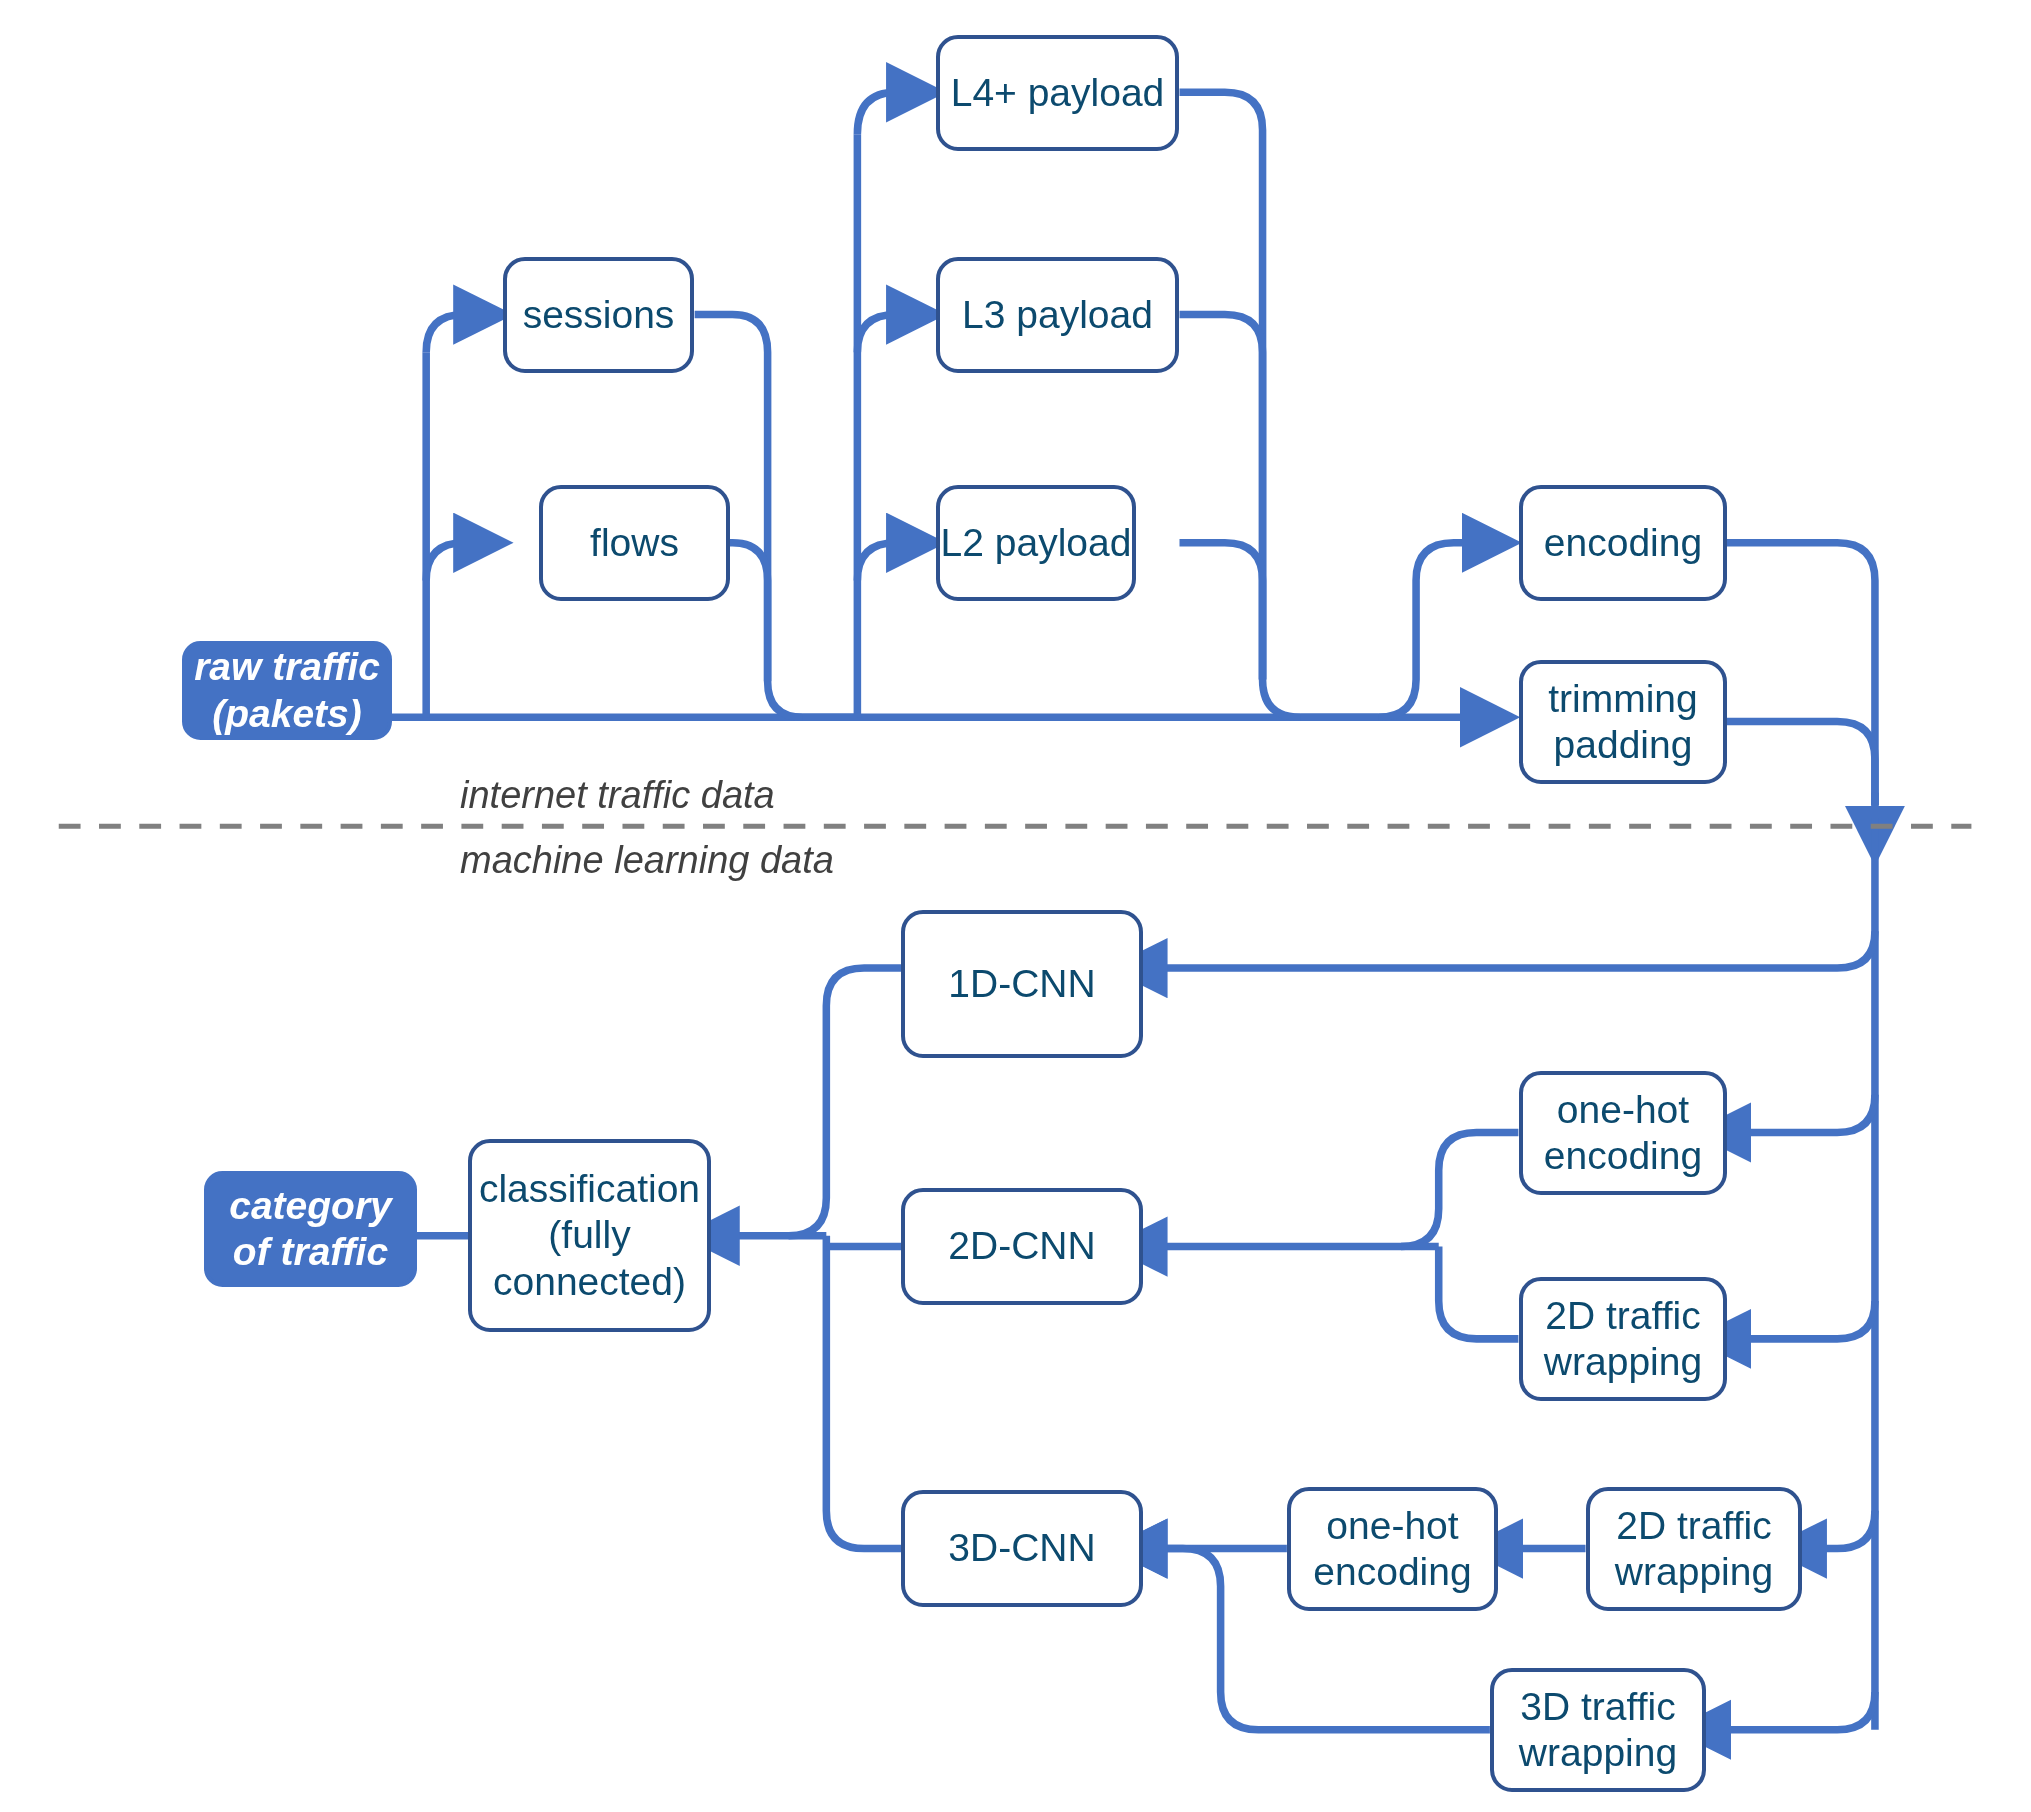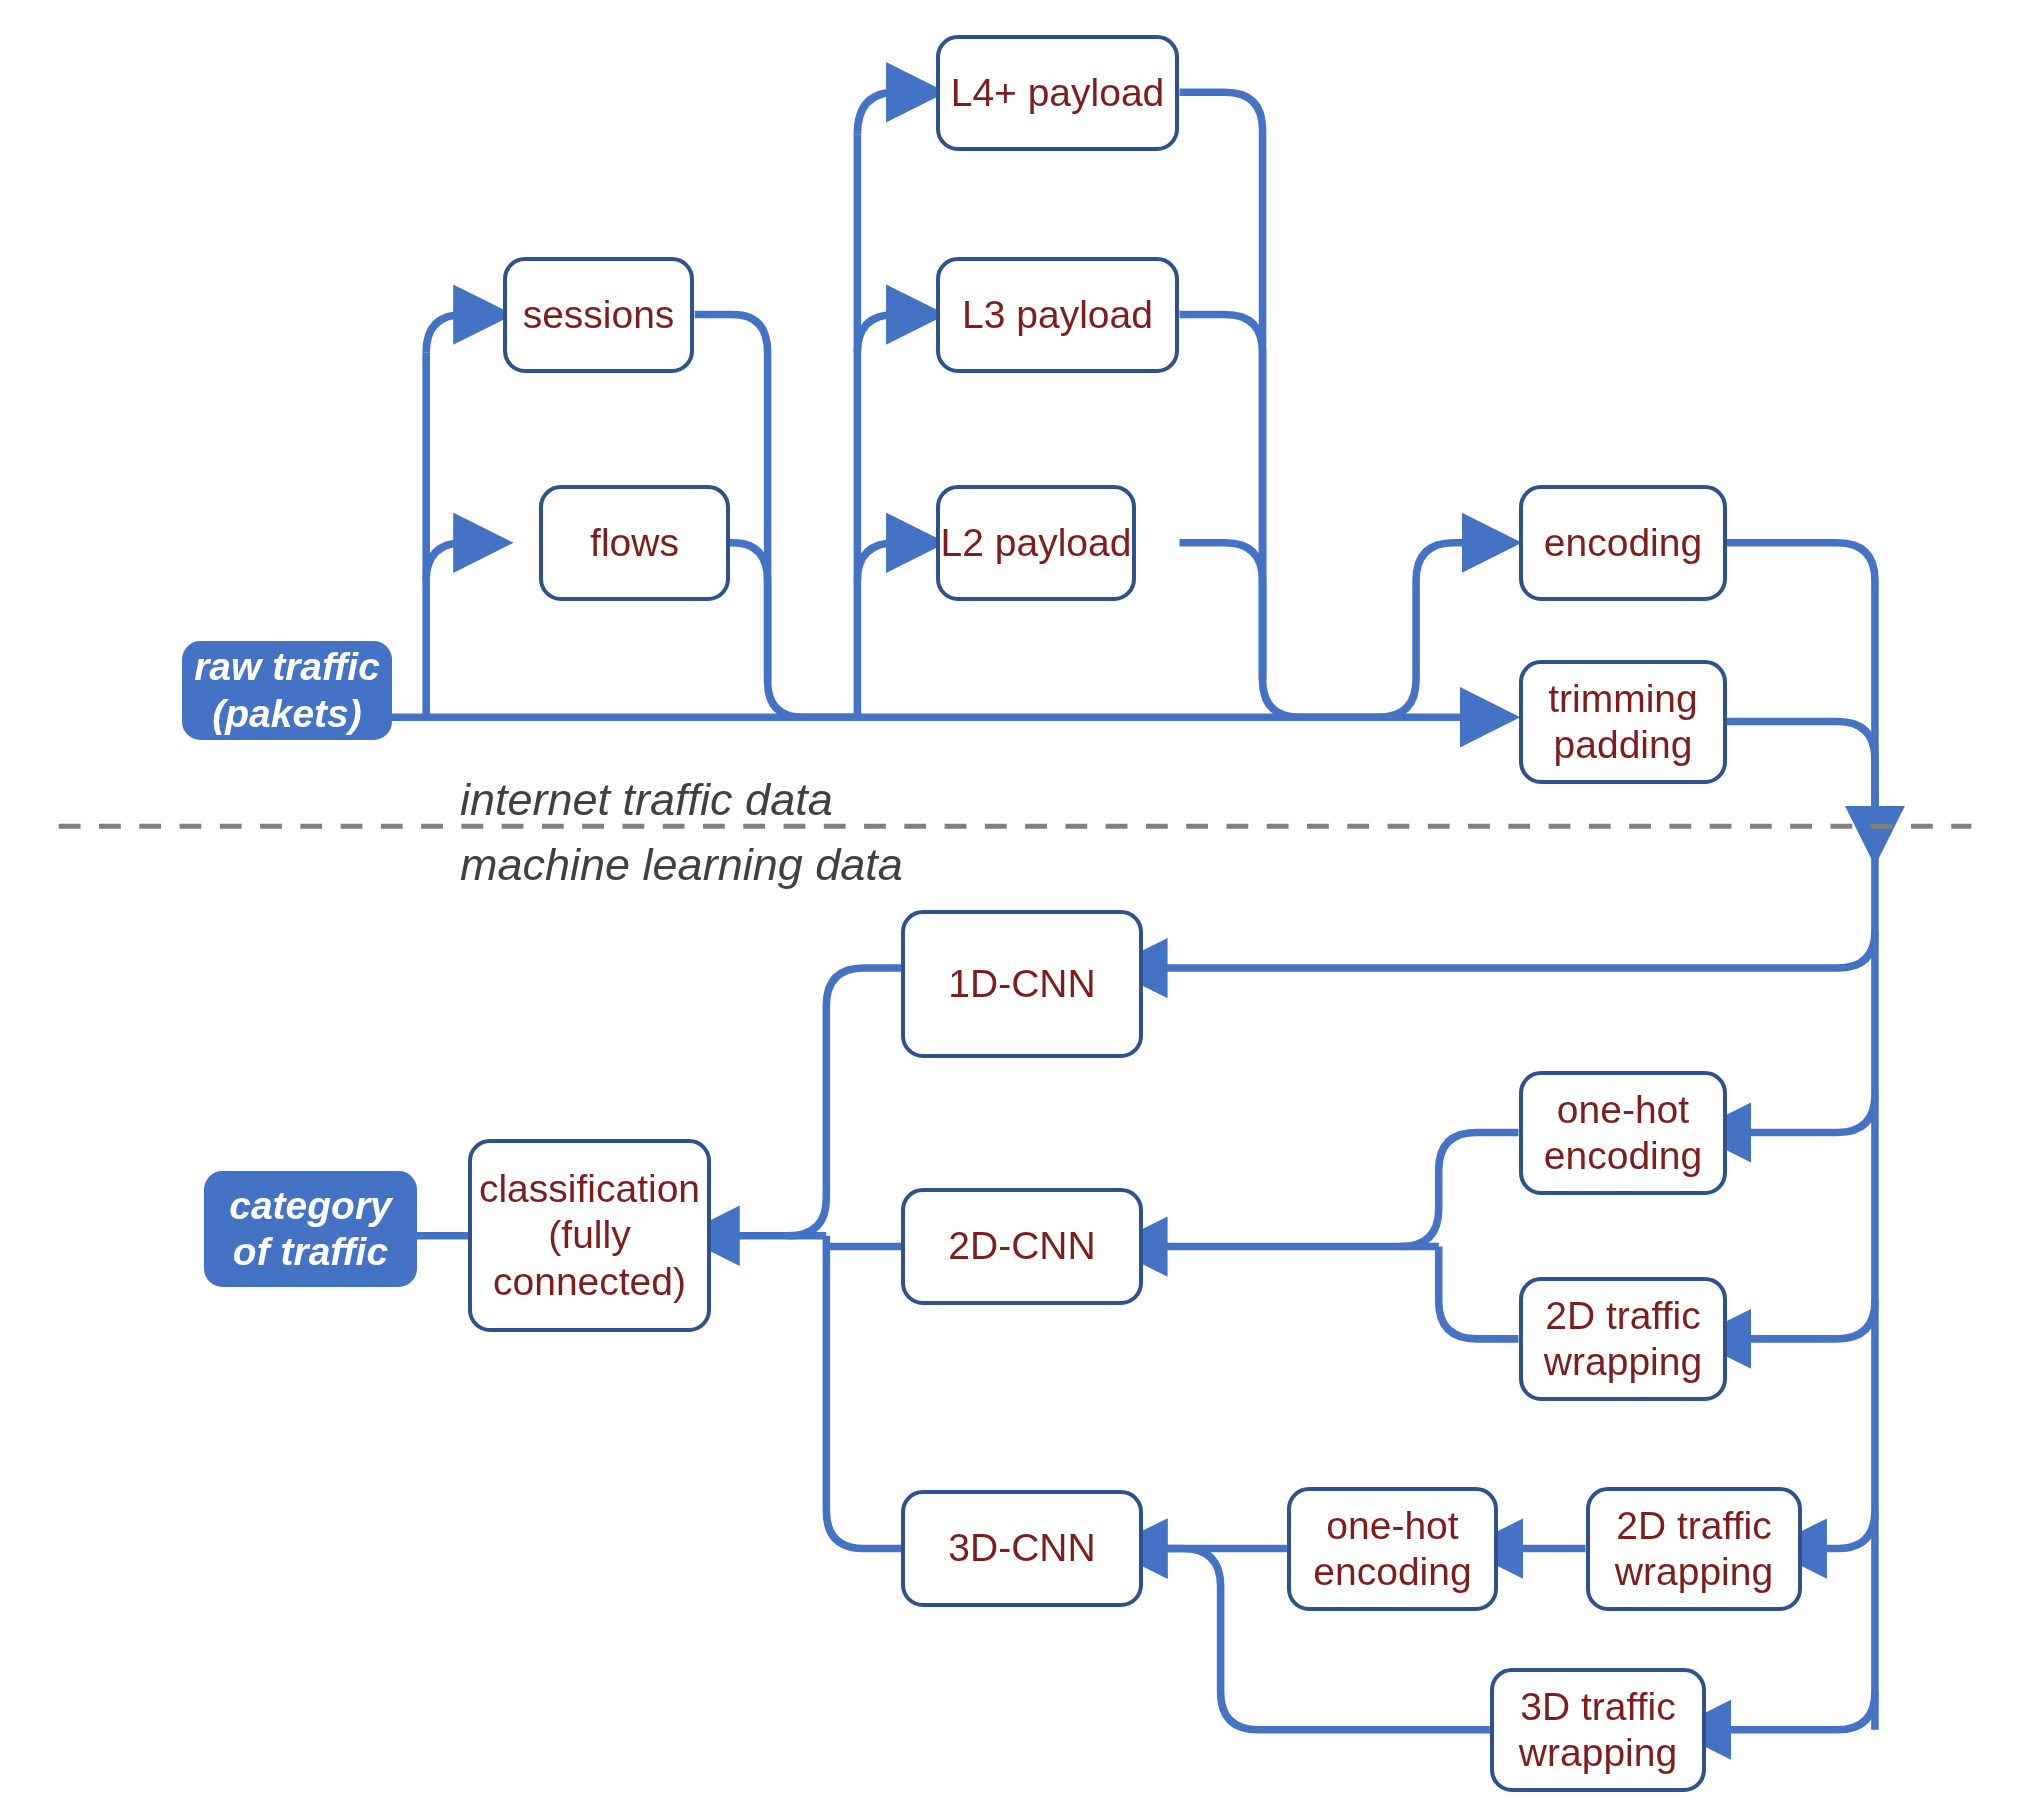--- a/index.html
+++ b/index.html
@@ -25,40 +25,40 @@
   .node {
     position: absolute;
     box-sizing: border-box;
     display: flex;
     align-items: center;
     justify-content: center;
     text-align: center;
     border: 4.2px solid #2F528F;
     border-radius: 22px;
     background: #ffffff;
-    color: #7f1d1d;
+    color: #0c4a6e;
     font-size: 39px;
     line-height: 1.18;
     font-family: "Liberation Sans", sans-serif;
     white-space: pre-line;
     z-index: 3;
   }
   .node.accent {
     background: #4472C4;
     border-color: #4472C4;
     color: #ffffff;
     font-weight: bold;
     font-style: italic;
     border-radius: 18.5px;
     margin-left: 48px;
   }
   .zone-label {
     position: absolute;
     font-style: italic;
-    font-size: 45px;
+    font-size: 38px;
     color: #404040;
     font-family: "Liberation Sans", sans-serif;
     z-index: 3;
     white-space: nowrap;
   }
 </style>
 </head>
 <body>
 
 <div id="canvas">

